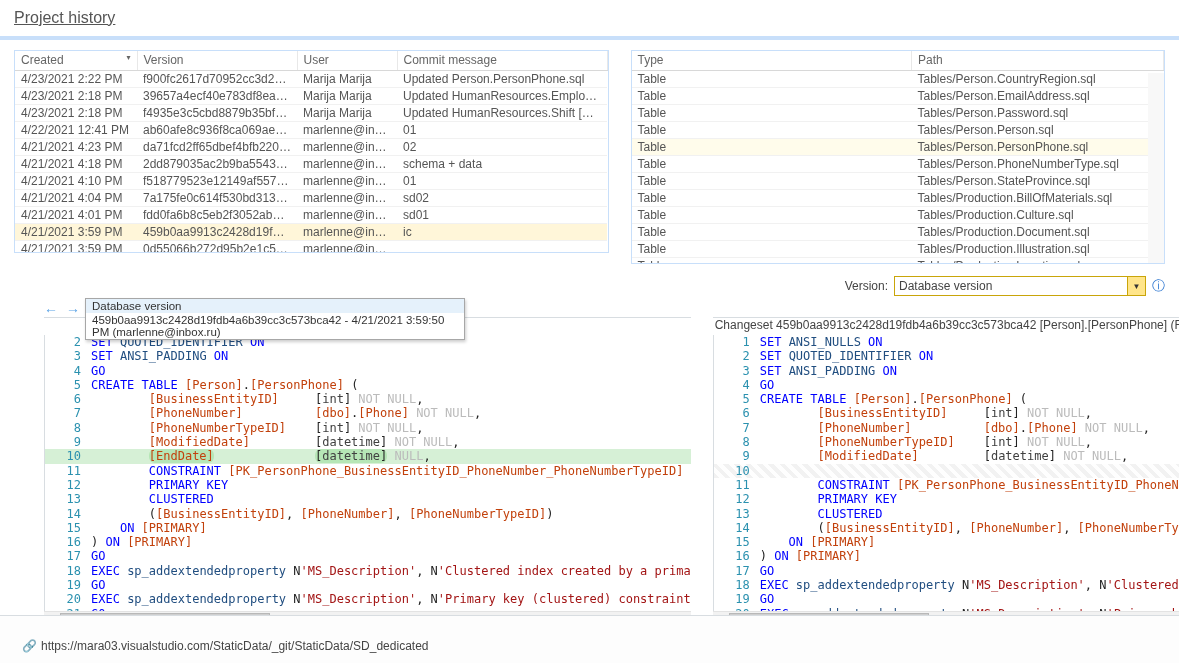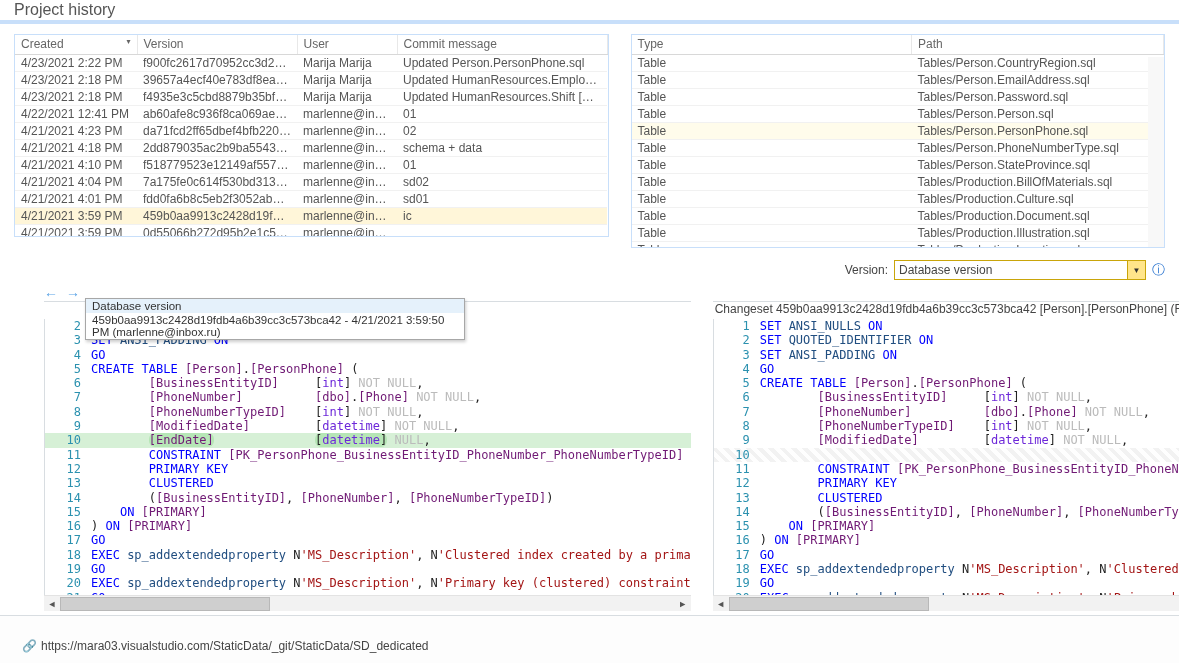--- a/index.html
+++ b/index.html
@@ -1,17 +1,17 @@
 <!DOCTYPE html>
 <html><head>
 <meta charset="utf-8">
 <style>
   * { box-sizing: border-box; margin: 0; padding: 0; }
   body { font-family: "Segoe UI", Tahoma, sans-serif; font-size: 12px; background: #fff; color: #333; overflow: hidden; width: 1179px; height: 663px; position: relative; }
-  .header { height: 24px; background: #fff; border-bottom: 4px solid #c8dffa; display: flex; align-items: center; padding: 0 14px; font-size: 16px; color: #555; }
+  .header { height: 40px; background: #fff; border-bottom: 4px solid #c8dffa; display: flex; align-items: center; padding: 0 14px; font-size: 16px; color: #555; text-decoration: underline; }
   .content { display: flex; flex-direction: column; padding: 10px 14px 0 14px; }
   .top-row { display: flex; gap: 22px; margin-bottom: 8px; }
   .pane { border: 1px solid #c8dffa; position: relative; }
   .pane-left { flex: 1 1 590px; height: 203px; overflow: hidden; }
   .pane-right { flex: 1 1 530px; height: 214px; overflow: hidden; }
   .grid { width: 100%; border-collapse: collapse; table-layout: fixed; }
   .grid th { text-align: left; font-weight: 400; padding: 2px 6px; border-bottom: 1px solid #d8d8d8; border-right: 1px solid #e8e8e8; background: #fff; color: #666; height: 19px; }
   .grid th .drop { float: right; color: #666; font-size: 8px; }
   .grid td { padding: 1px 6px; border-bottom: 1px solid #f1f1f1; white-space: nowrap; overflow: hidden; text-overflow: ellipsis; height: 16px; color: #555; }
   .grid .sel td { background: #fff6d9; }
@@ -24,22 +24,22 @@
   .nav-row .arrow { color: #5aa3e6; font-size: 14px; cursor: pointer; }
   .diff-row { display: flex; gap: 22px; margin-top: 1px; position: relative; }
   .diff-pane { flex: 1 1 0; display: flex; flex-direction: column; border-top: 1px solid #d8dde1; position: relative; }
   .changeset { font-size: 12px; color: #444; padding: 0 2px 2px 2px; height: 17px; white-space: nowrap; overflow: hidden; }
   .code { background: #fff; font-family: Consolas, monospace; font-size: 12px; line-height: 14.3px; position: relative; overflow: auto; height: 276px; border-left: 1px solid #d8dde1; }
   .code .line { display: flex; white-space: pre; }
   .code .ln { width: 46px; text-align: right; padding-right: 10px; color: #2b91af; flex-shrink: 0; }
   .code .tx { flex: 1 1 auto; color: #222; }
   .kw { color: #0000ff; }
   .fn { color: #214e80; }
-  .ty { color: #6d28d9; }
-  .id { color: #701a75; }
+  .ty { color: #404040; }
+  .id { color: #c2410c; }
   .str { color: #a31515; }
   .grey { color: #bbb; }
   .added { background: #d6f0d6; }
   .added-strong { background: #b6e6b6; border-radius: 6px; }
   .hatched { background: repeating-linear-gradient(45deg, #f2f2f2 0, #f2f2f2 4px, #fefefe 4px, #fefefe 8px); }
   .dropdown { position: absolute; left: 85px; top: 298px; width: 380px; background: #fff; border: 1px solid #a7a7a7; box-shadow: 1px 2px 3px rgba(0,0,0,.2); z-index: 50; }
   .dropdown .item { padding: 1px 6px; font-size: 11.5px; color: #333; }
   .dropdown .item.sel { background: #e5f1fb; }
   .footer { position: absolute; left: 0; right: 0; bottom: 0; height: 48px; border-top: 1px solid #d8dde1; background: #fdfdfd; }
   .footer .link { position: absolute; left: 22px; bottom: 10px; font-size: 12px; color: #444; }

